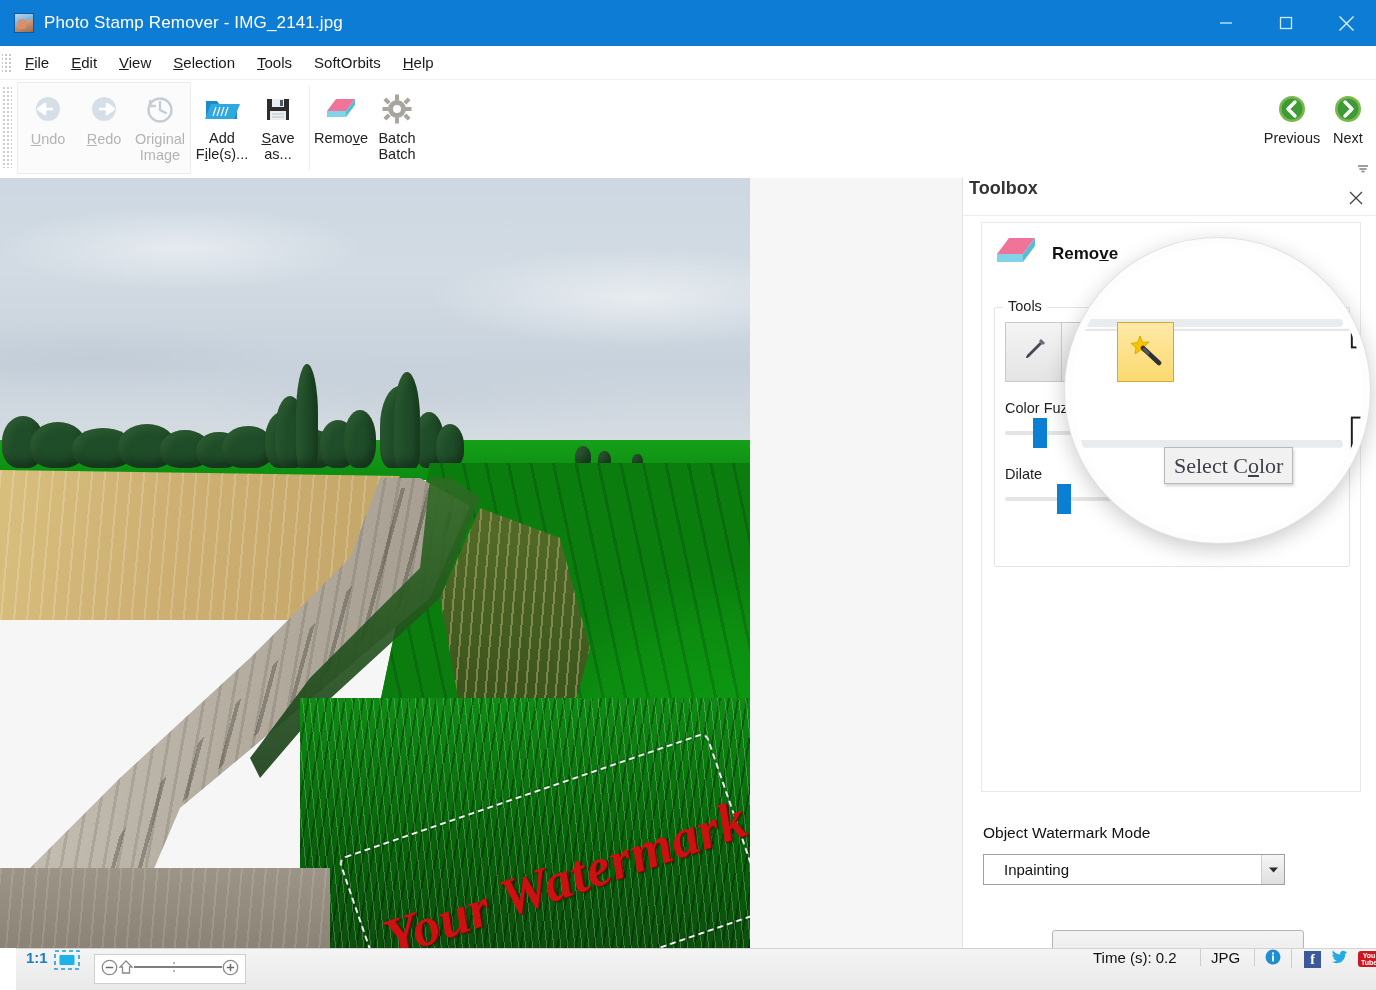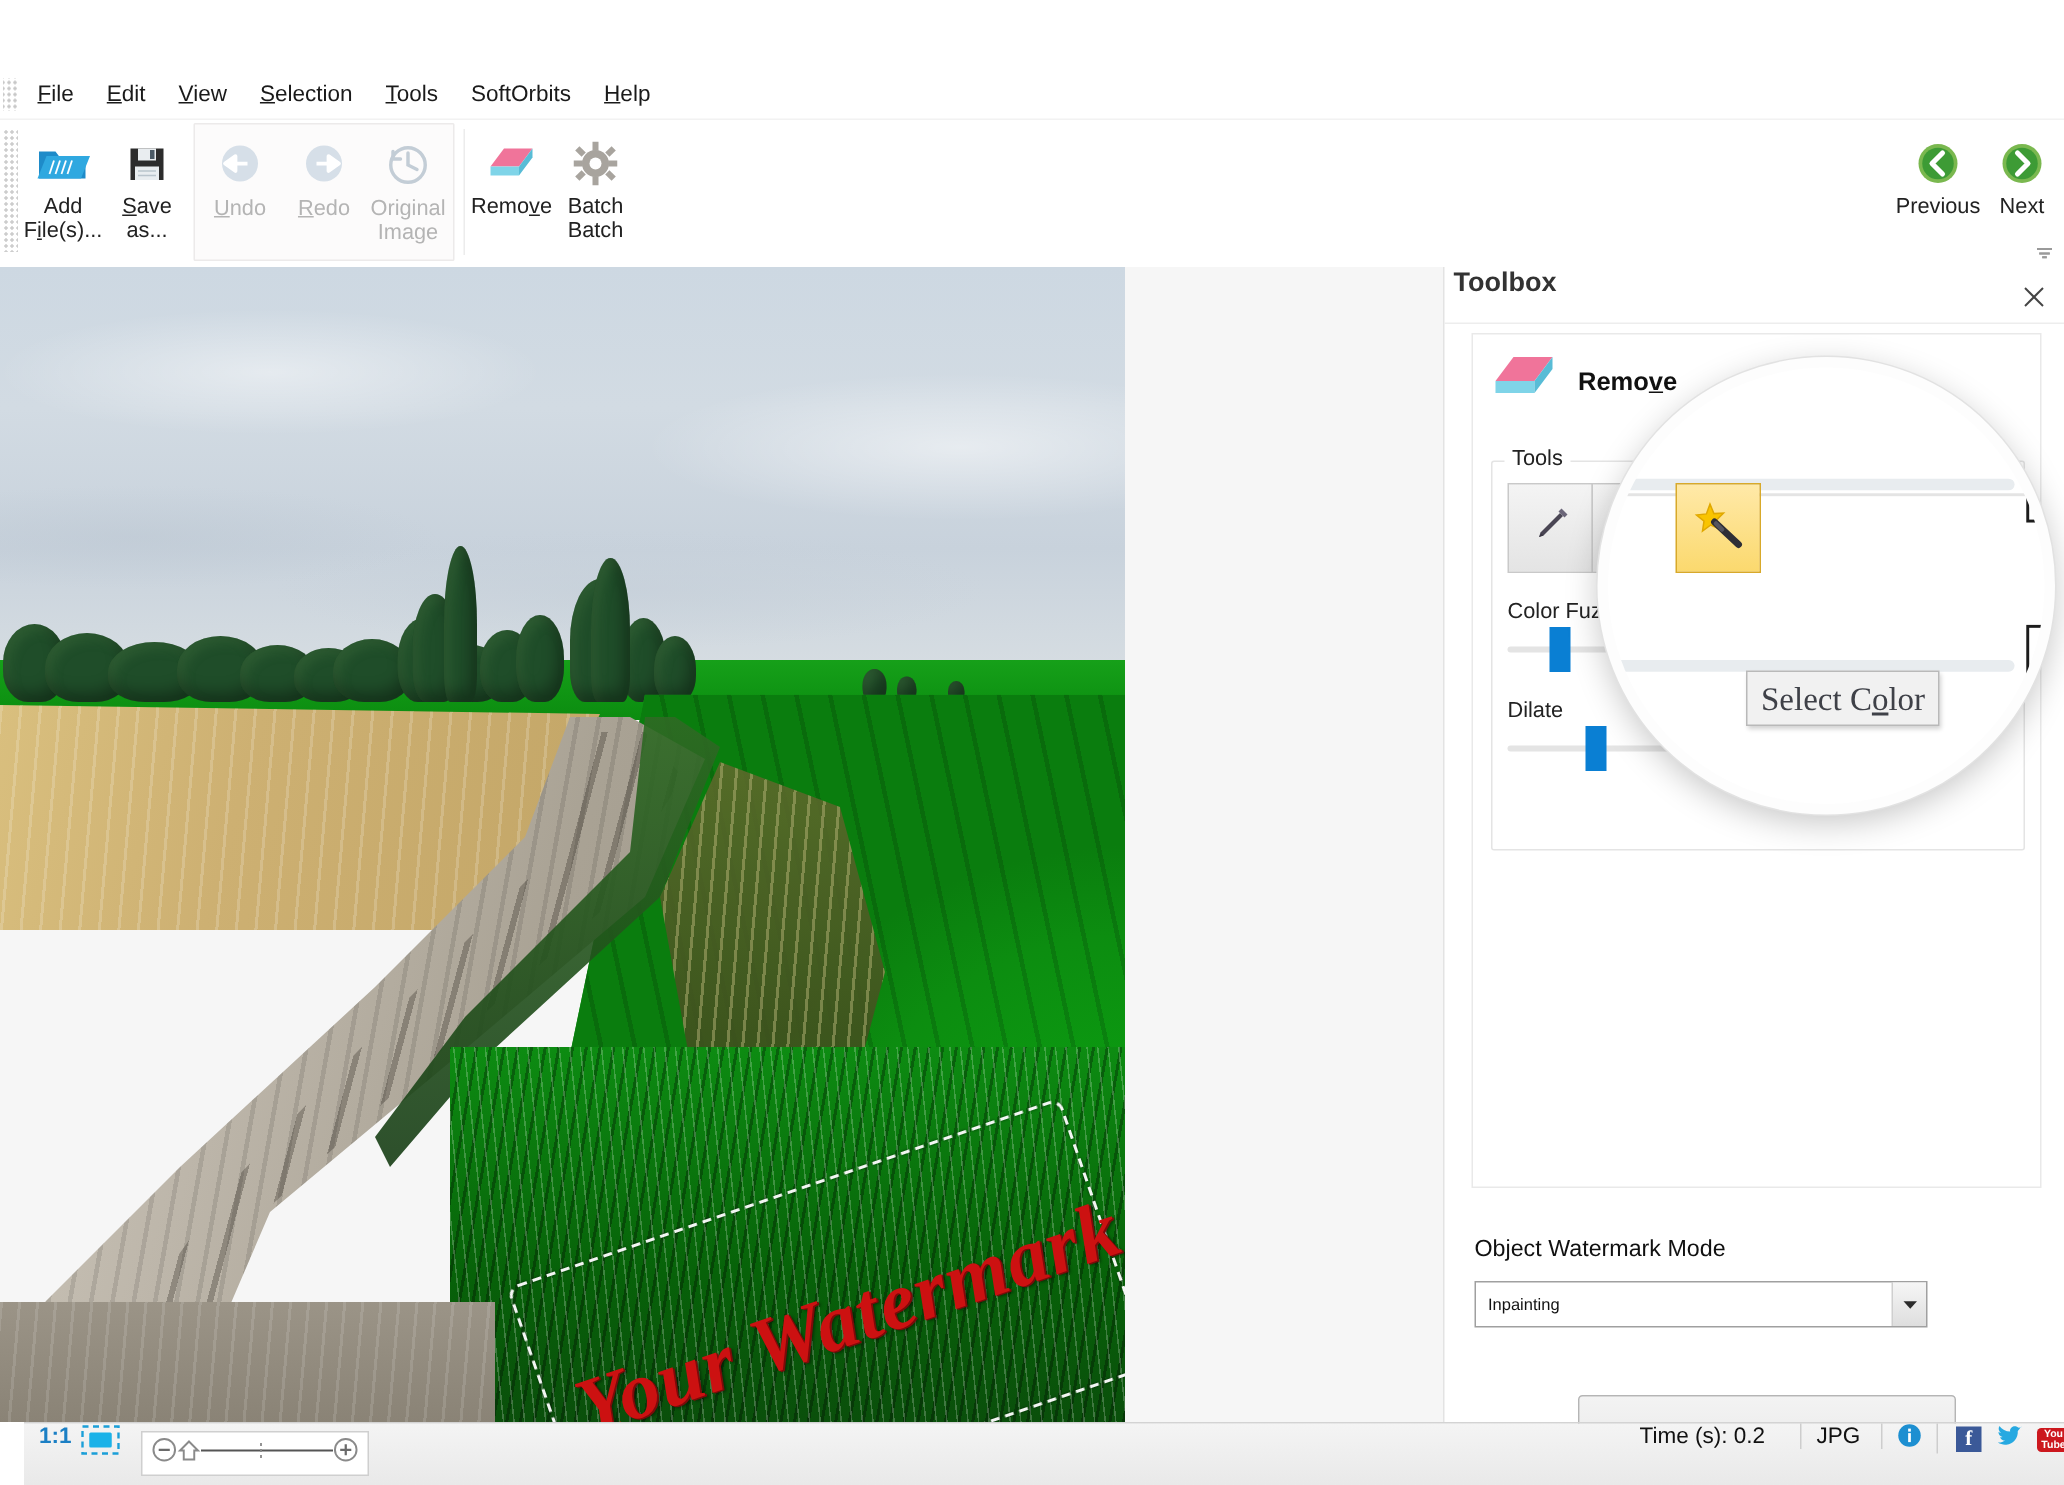--- a/index.html
+++ b/index.html
@@ -284,21 +284,21 @@
     display:flex; align-items:center; justify-content:center;
   }
 
   .mode-label {
     position:absolute; left:20px; top:646px; font-size:15.5px; color:#111;
   }
   .mode-select {
     position:absolute; left:20px; top:676px; width:302px; height:31px;
     border:1px solid #a0a0a0; background:#fff; display:flex; align-items:center;
   }
-  .mode-select .val { font-size:11px; color:#111; padding-left:8px; }
+  .mode-select .val { font-size:15px; color:#111; padding-left:8px;margin-left:12px; }
   .mode-arrow {
     margin-left:auto; width:23px; height:29px; border-left:1px solid #cfcfcf;
     background:linear-gradient(#f6f6f6,#dedede);
     display:flex; align-items:center; justify-content:center;
   }
   .btn-remove {
     position:absolute; left:89px; top:752px; width:252px; height:70px;
     border:1px solid #b5b5b5; border-radius:3px;
     background:linear-gradient(#f3f3f3,#e2e2e2);
     display:flex; align-items:center;
@@ -361,34 +361,93 @@
   .fb { width:17px; height:17px; background:#3b5998; color:#fff; font-weight:bold;
         font-size:14px; line-height:17px; text-align:center; font-family:"Liberation Serif",serif; }
   .yt { width:22px; height:16px; background:#cc181e; border-radius:3px; color:#fff;
         font-size:7px; line-height:7px; text-align:center; padding-top:1px; font-weight:bold; }
 </style>
 </head>
 <body>
 
 <div class="app">
 
+  <div class="titlebar">
+    <div class="titlebar-icon"></div>
+    <div class="titlebar-text">Photo Stamp Remover - IMG_2141.jpg</div>
+    <div class="win-controls">
+      <div class="win-btn">
+        <svg width="14" height="14" viewBox="0 0 14 14">
+            <line x1="1" y1="7" x2="13" y2="7" stroke="#cdeaff" stroke-width="1.3"></line>
+          </svg>
+      </div>
+      <div class="win-btn">
+        <svg width="14" height="14" viewBox="0 0 14 14">
+            <rect x="1.5" y="1.5" width="11" height="11" fill="none" stroke="#cdeaff" stroke-width="1.3"></rect>
+          </svg>
+      </div>
+      <div class="win-btn">
+        <svg width="17" height="17" viewBox="0 0 17 17">
+            <line x1="1.5" y1="1.5" x2="15.5" y2="15.5" stroke="#d6f0ff" stroke-width="1.4"></line>
+            <line x1="15.5" y1="1.5" x2="1.5" y2="15.5" stroke="#d6f0ff" stroke-width="1.4"></line>
+          </svg>
+      </div>
+    </div>
+  </div>
 
   <div class="menubar">
     <div class="menu-grip"></div>
     <div class="menu-item"><u>F</u>ile</div>
     <div class="menu-item"><u>E</u>dit</div>
     <div class="menu-item"><u>V</u>iew</div>
     <div class="menu-item"><u>S</u>election</div>
     <div class="menu-item"><u>T</u>ools</div>
     <div class="menu-item">SoftOrbits</div>
     <div class="menu-item"><u>H</u>elp</div>
   </div>
 
   <div class="ribbon">
     <div class="rib-grip"></div>
+
+    <div class="rib-group framed">
+
+      <div class="rib-btn disabled">
+        <div class="rib-icon">
+          <svg width="32" height="30" viewBox="0 0 32 30">
+            <circle cx="16" cy="14" r="12" fill="#d6dfe8"></circle>
+            <path d="M21 14 L13 14 L13 9 L6 14 L13 19 L13 14" fill="#ffffff" stroke="#ffffff" stroke-width="2.5" stroke-linejoin="round"></path>
+          </svg>
+        </div>
+        <div class="rib-label"><span><u>U</u>ndo</span></div>
+      </div>
+
+      <div class="rib-btn disabled">
+        <div class="rib-icon">
+          <svg width="32" height="30" viewBox="0 0 32 30">
+            <circle cx="16" cy="14" r="12" fill="#d6dfe8"></circle>
+            <path d="M11 14 L19 14 L19 9 L26 14 L19 19 L19 14" fill="#ffffff" stroke="#ffffff" stroke-width="2.5" stroke-linejoin="round"></path>
+          </svg>
+        </div>
+        <div class="rib-label"><span><u>R</u>edo</span></div>
+      </div>
+
+      <div class="rib-btn disabled rib-wide">
+        <div class="rib-icon">
+          <svg width="30" height="30" viewBox="0 0 30 30">
+            <circle cx="15" cy="15" r="11.5" fill="none" stroke="#c3cdd6" stroke-width="2.3"></circle>
+            <path d="M15 7 L15 15 L21 18" fill="none" stroke="#c3cdd6" stroke-width="2.3" stroke-linecap="round"></path>
+            <path d="M5 6 L5 11 L10 11" fill="none" stroke="#c3cdd6" stroke-width="2.3" stroke-linecap="round"></path>
+          </svg>
+        </div>
+        <div class="rib-label">
+          <span>Original</span><br>
+          <span>Image</span>
+        </div>
+      </div>
+    </div>
 
     <div class="rib-group">
 
       <div class="rib-btn">
         <div class="rib-icon">
           <svg width="36" height="30" viewBox="0 0 36 30">
             <path d="M2 25 L2 7 L13 7 L16 11 L33 11 L33 25 Z" fill="#1e8bc9"></path>
             <path d="M7 10 L36 10 L30 25 L1 25 Z" fill="#2fa8e0"></path>
             <g stroke="#ffffff" stroke-width="1.2">
               <line x1="12" y1="13" x2="9" y2="22"></line>
@@ -413,57 +472,20 @@
             <rect x="7" y="17" width="16" height="9" fill="#e9edf0"></rect>
             <g stroke="#b9c4cc" stroke-width="1">
                 <line x1="9" y1="20" x2="21" y2="20"></line>
                 <line x1="9" y1="23" x2="21" y2="23"></line>
               </g>
           </svg>
         </div>
         <div class="rib-label">
           <span><u>S</u>ave</span><br>
           <span>as...</span>
-        </div>
-      </div>
-    </div>
-
-    <div class="rib-group framed">
-
-      <div class="rib-btn disabled">
-        <div class="rib-icon">
-          <svg width="32" height="30" viewBox="0 0 32 30">
-            <circle cx="16" cy="14" r="12" fill="#d6dfe8"></circle>
-            <path d="M21 14 L13 14 L13 9 L6 14 L13 19 L13 14" fill="#ffffff" stroke="#ffffff" stroke-width="2.5" stroke-linejoin="round"></path>
-          </svg>
-        </div>
-        <div class="rib-label"><span><u>U</u>ndo</span></div>
-      </div>
-
-      <div class="rib-btn disabled">
-        <div class="rib-icon">
-          <svg width="32" height="30" viewBox="0 0 32 30">
-            <circle cx="16" cy="14" r="12" fill="#d6dfe8"></circle>
-            <path d="M11 14 L19 14 L19 9 L26 14 L19 19 L19 14" fill="#ffffff" stroke="#ffffff" stroke-width="2.5" stroke-linejoin="round"></path>
-          </svg>
-        </div>
-        <div class="rib-label"><span><u>R</u>edo</span></div>
-      </div>
-
-      <div class="rib-btn disabled rib-wide">
-        <div class="rib-icon">
-          <svg width="30" height="30" viewBox="0 0 30 30">
-            <circle cx="15" cy="15" r="11.5" fill="none" stroke="#c3cdd6" stroke-width="2.3"></circle>
-            <path d="M15 7 L15 15 L21 18" fill="none" stroke="#c3cdd6" stroke-width="2.3" stroke-linecap="round"></path>
-            <path d="M5 6 L5 11 L10 11" fill="none" stroke="#c3cdd6" stroke-width="2.3" stroke-linecap="round"></path>
-          </svg>
-        </div>
-        <div class="rib-label">
-          <span>Original</span><br>
-          <span>Image</span>
         </div>
       </div>
     </div>
 
     <div class="rib-sep"></div>
 
     <div class="rib-group">
 
       <div class="rib-btn rib-wide">
         <div class="rib-icon">

